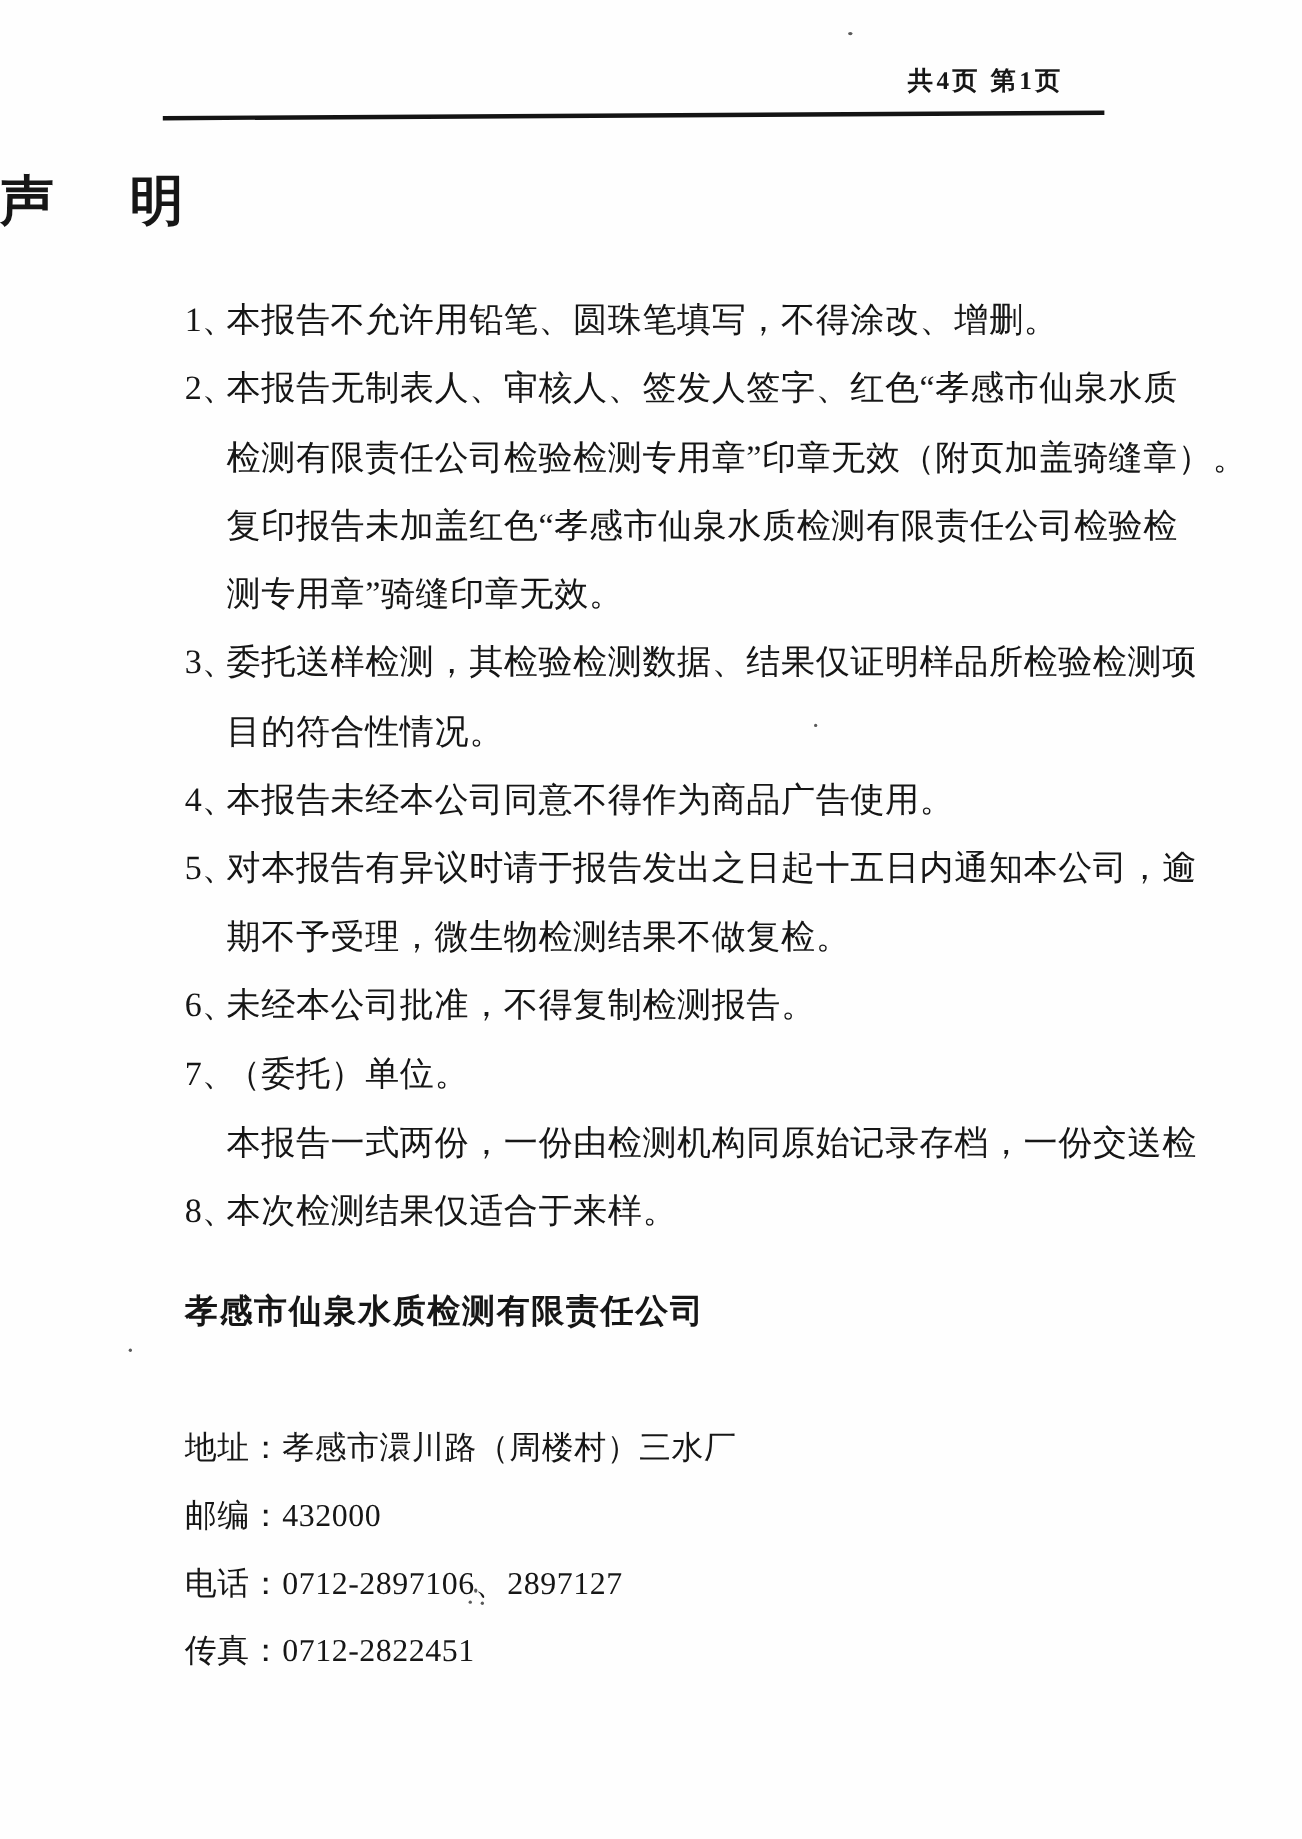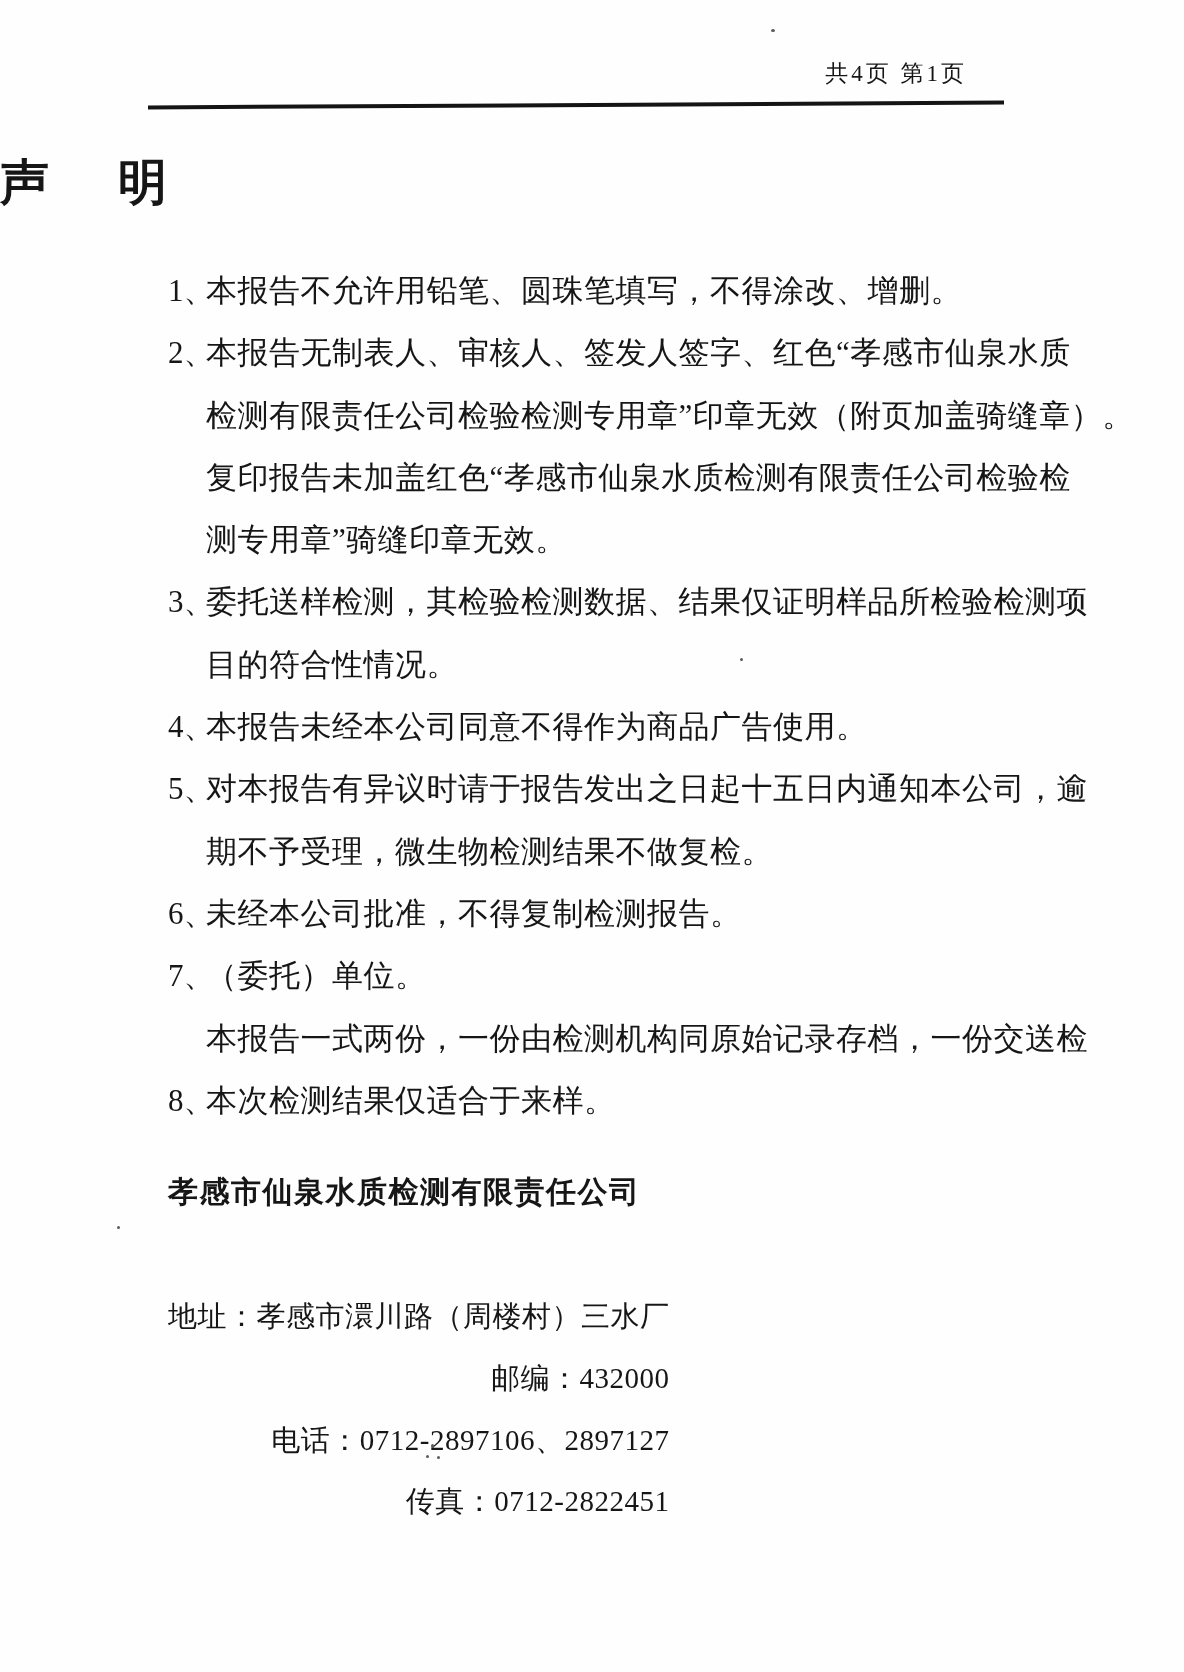--- a/index.html
+++ b/index.html
@@ -14,21 +14,21 @@
     background: #fefefe;
     font-family: "Liberation Serif", "DejaVu Serif", serif;
     color: #161616;
     overflow: hidden;
   }
   .page-info {
     position: absolute;
     top: 58px;
     right: 217px;
     font-size: 23px;
-    font-weight: normal;
+    font-weight: bold;
     letter-spacing: 3px;
     white-space: nowrap;
     margin-left: 36px;
   }
   .header-rule {
     position: absolute;
     top: 103px;
     left: 148px;
     width: 856px;
     height: 3.5px;
@@ -84,21 +84,20 @@
   .contact {
     position: absolute;
     top: 1286px;
     left: 168px;
   }
   .contact-line {
     font-size: 29px;
     line-height: 61.8px;
     white-space: nowrap;
     letter-spacing: 0.5px;
-    text-align: right;
   }
   .speck {
     position: absolute;
     background: #5a5a5a;
     border-radius: 50%;
   }
   .speck.s1 { top: 29px;   left: 771px; width: 4px; height: 3px; }
   .speck.s2 { top: 658px;  left: 740px; width: 3px; height: 3px; }
   .speck.s3 { top: 1226px; left: 117px; width: 3px; height: 3px; }
   .speck.s4 { top: 1444px; left: 431px; width: 3px; height: 4px; }

